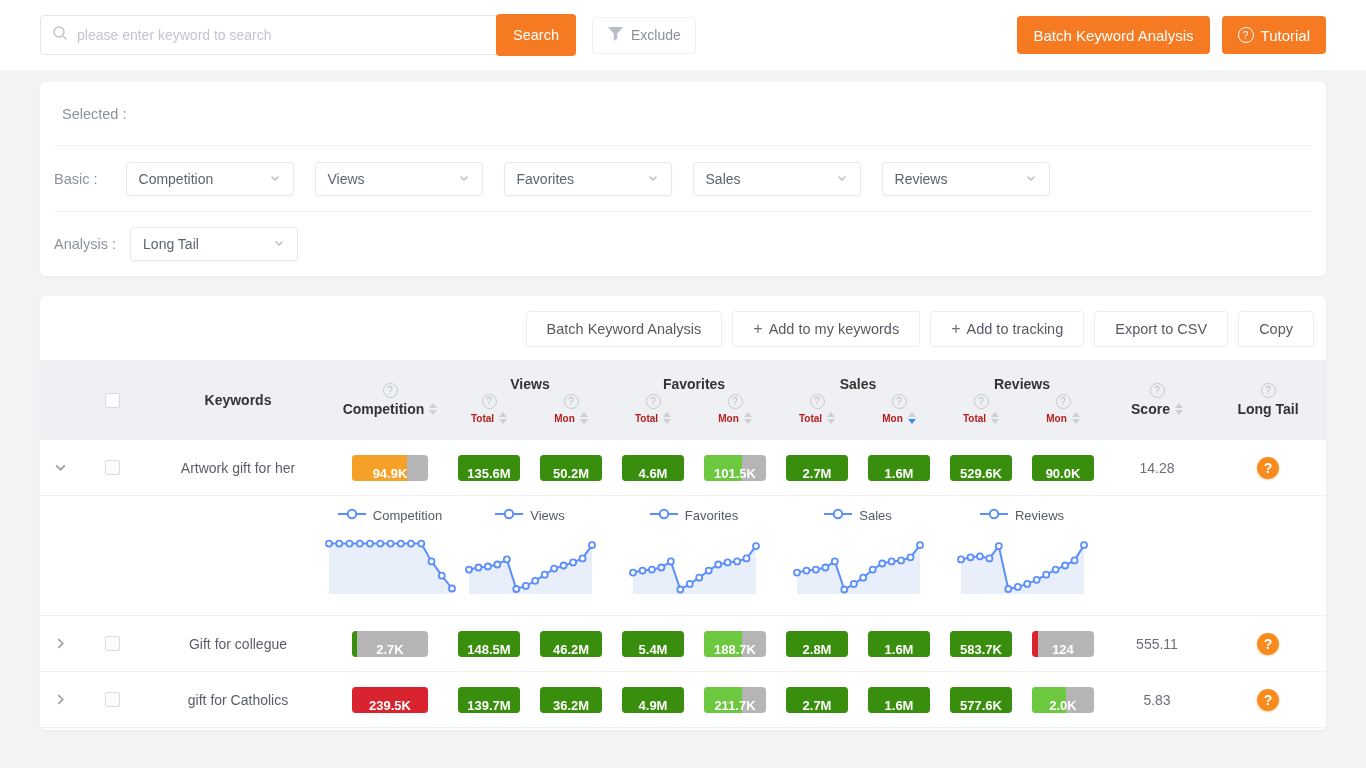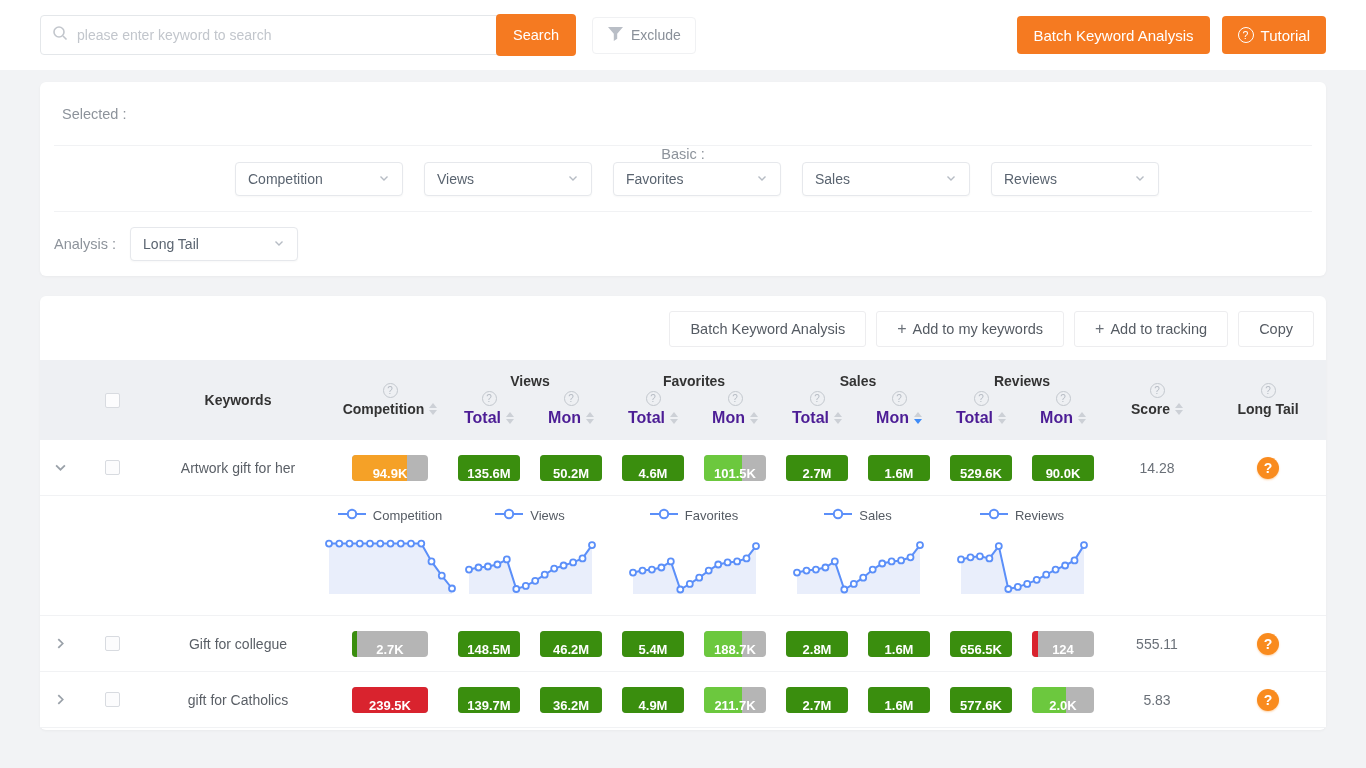--- a/index.html
+++ b/index.html
@@ -16,21 +16,21 @@
   .exclude { margin-left:16px; display:flex; align-items:center; gap:7px; background:#fff; border:1px solid #f0f1f3; border-radius:4px; padding:8px 14px; color:#8a9099; font-size:14px; cursor:pointer; }
   .top-actions { margin-left:auto; display:flex; gap:12px; }
   .btn-orange { background:#f57a21; color:#fff; border:none; border-radius:4px; padding:0 16px; height:38px; font-size:15px; display:flex; align-items:center; gap:7px; cursor:pointer; font-family:inherit; }
   .tut-q { width:16px; height:16px; border:1.4px solid #fff; border-radius:50%; font-size:10.5px; display:flex; align-items:center; justify-content:center; }
 
   
   .card { background:#fff; margin:12px 40px 0; border-radius:6px; box-shadow:0 1px 3px rgba(0,0,0,.04); }
   .filter-card { padding:0 14px; }
   .f-row { display:flex; align-items:center; }
   .f-row1 { height:63px; }
-  .f-row2 { height:65px;flex-direction:column; }
+  .f-row2 { height:65px; }
   .f-row3 { height:64px; }
   .f-div { border-top:1px solid #f1f2f4; }
   .f-label { color:#8d939b; font-size:14.5px; }
   .f-row1 .f-label { margin-left:8px; }
   .selects { display:flex; gap:21px; margin-left:28px; }
   .select { width:168px; height:34px; border:1px solid #e6e8ec; border-radius:4px; background:#fff; display:flex; align-items:center; justify-content:space-between; padding:0 12px; color:#5a6470; font-size:14px; cursor:pointer; box-shadow:0 1px 2px rgba(0,0,0,.03); }
   .adv-selects { margin-left:14px; }
 
   
   .results-card { margin-top:20px; padding-bottom:2px; }
@@ -52,21 +52,21 @@
   .col-score { width:106px; }
   .col-longtail { width:116px; }
   .hcol { flex-direction:column; gap:3px; }
   .hmain { font-weight:bold; font-size:14px; color:#333; }
   .hgroups { display:flex; }
   .hgroup { width:164px; display:flex; flex-direction:column; align-items:center; }
   .hgroup-label { font-weight:bold; font-size:14px; color:#333; }
   .hgroup-subs { display:flex; width:100%; }
   .hsub { width:82px; display:flex; flex-direction:column; align-items:center; gap:3px; padding-top:2px; }
   .hsub-row { display:flex; align-items:center; }
-  .hsub-label { font-weight:bold; font-size:16px; color:#4c1d95; }
+  .hsub-label { font-weight:bold; font-size:10px; color:#b91c1c; }
   .qm { width:15px; height:15px; border:1px solid #c3c8ce; border-radius:50%; color:#b6bcc4; font-size:10px; display:flex; align-items:center; justify-content:center; cursor:pointer; }
   .carets { display:inline-flex; flex-direction:column; gap:2px; margin-left:5px; cursor:pointer; }
   .carets i { width:0; height:0; border-left:4px solid transparent; border-right:4px solid transparent; }
   .carets .up { border-bottom:5px solid #ccd0d6; }
   .carets .down { border-top:5px solid #ccd0d6; }
   .carets.desc .down { border-top-color:#3e8bf7; }
 
   .trow { display:flex; align-items:center; height:56px; border-bottom:1px solid #f1f2f4; background:#fff; }
   .checkbox { width:15px; height:15px; border:1px solid #d8dbe0; border-radius:2px; background:#fcfcfd; cursor:pointer; display:inline-block; }
   .chev { display:inline-flex; cursor:pointer; }
@@ -183,20 +183,23 @@
         </button>
         <button class="btn-light">
           <span class="plus">+</span>
           <span>Add to my keywords</span>
         </button>
         <button class="btn-light">
           <span class="plus">+</span>
           <span>Add to tracking</span>
         </button>
         <button class="btn-light">
+          <span>Export to CSV</span>
+        </button>
+        <button class="btn-light">
           <span>Copy</span>
         </button>
       </div>
   </div>
 
   <div class="thead">
     <div class="col-expand cell"></div>
     <div class="col-check cell">
       <span class="checkbox"></span>
     </div>
@@ -596,21 +599,21 @@
         </div>
         <div class="col-metric cell">
           <div class="badge">
             <span class="badge-fill" style="width: 100%; background: rgb(58, 142, 14);"></span>
             <span class="badge-text">1.6M</span>
           </div>
         </div>
         <div class="col-metric cell">
           <div class="badge">
             <span class="badge-fill" style="width: 100%; background: rgb(58, 142, 14);"></span>
-            <span class="badge-text">656.5K</span>
+            <span class="badge-text">583.7K</span>
           </div>
         </div>
         <div class="col-metric cell">
           <div class="badge">
             <span class="badge-fill" style="width: 10%; background: rgb(217, 35, 46);"></span>
             <span class="badge-text">124</span>
           </div>
         </div>
         <div class="col-score cell">
           <span class="score-text">555.11</span>

